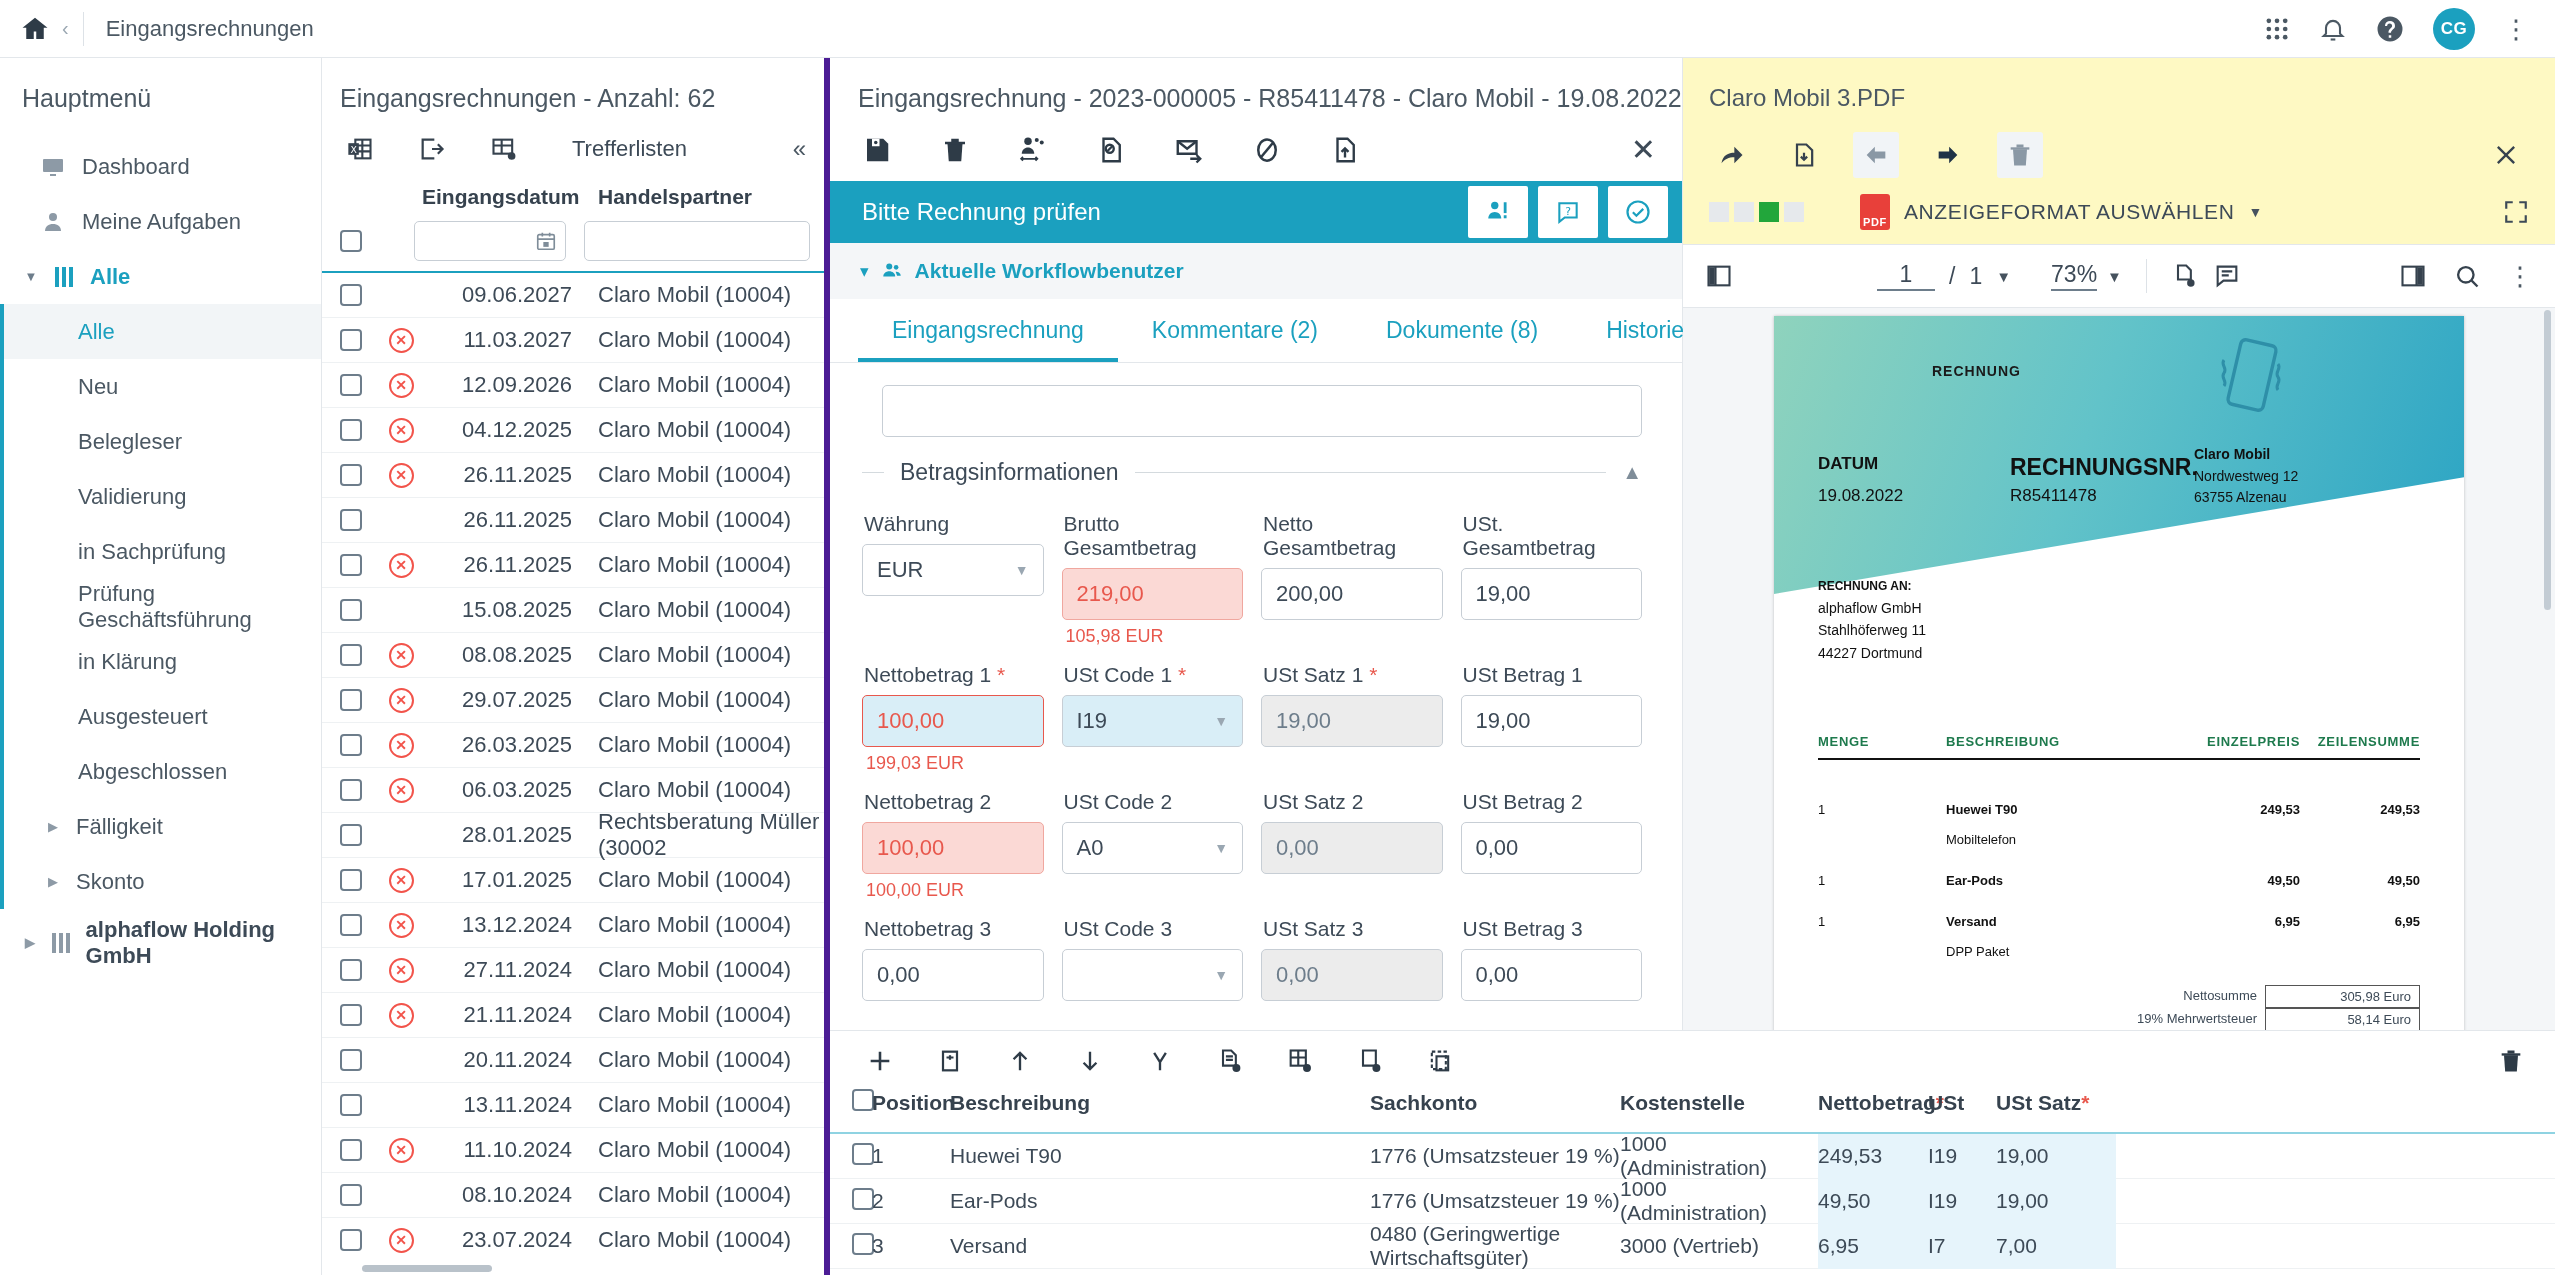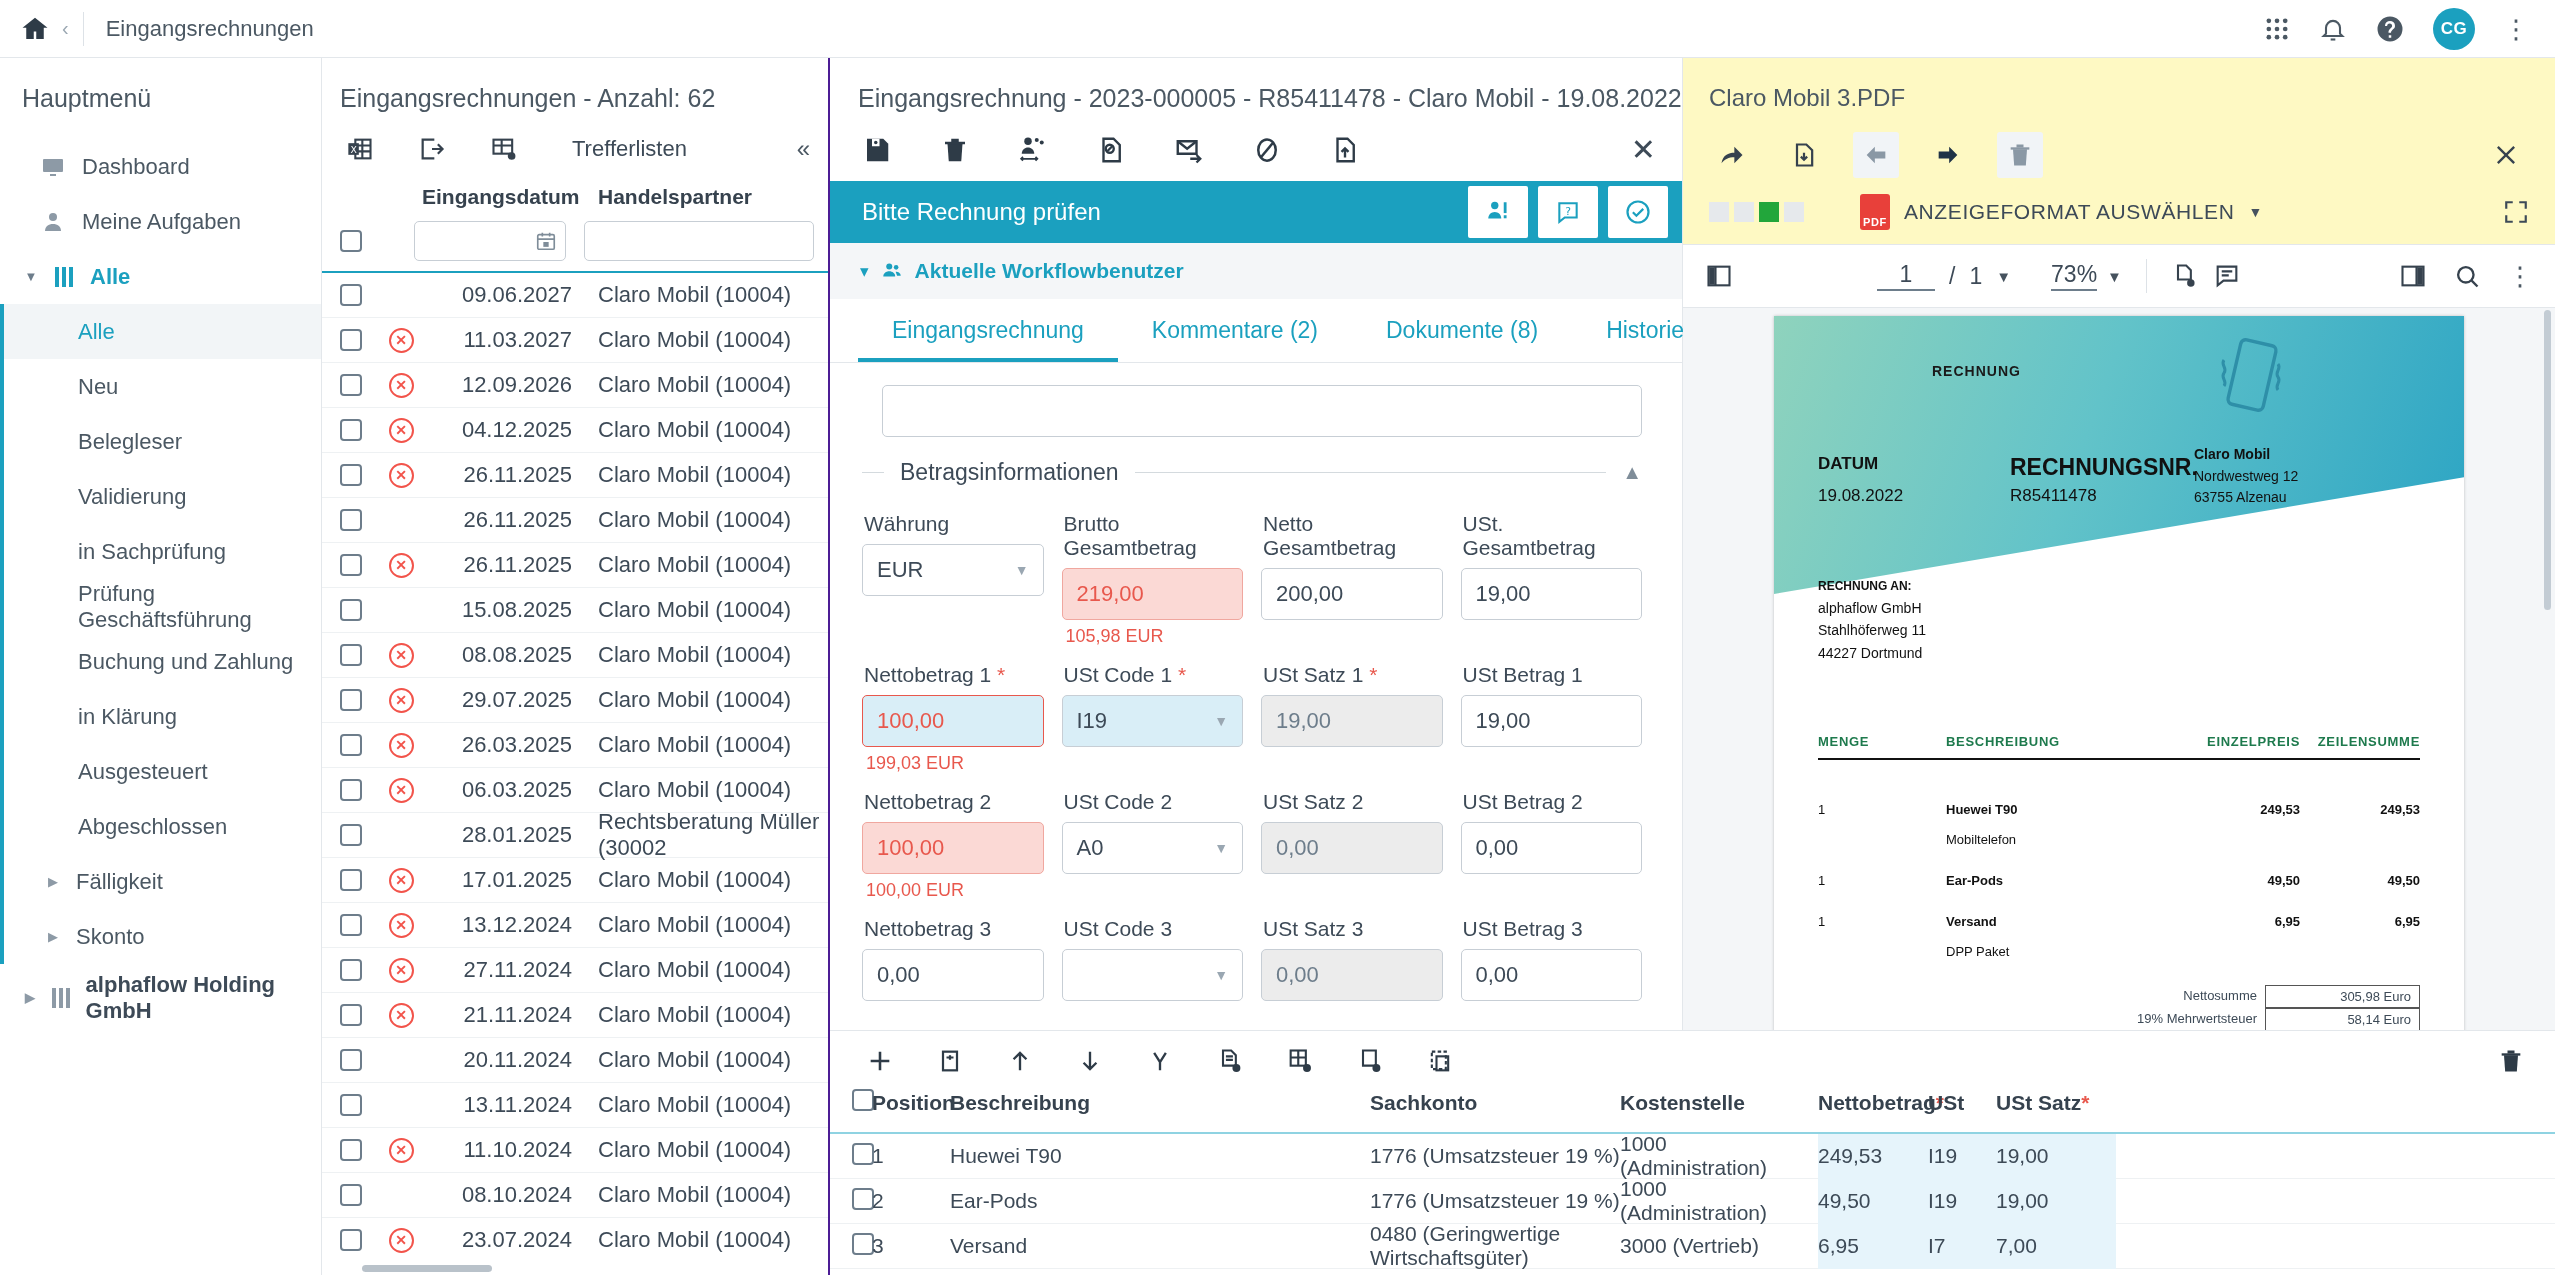--- a/index.html
+++ b/index.html
@@ -50,21 +50,21 @@
   .sub-item { height: 55px; display: flex; align-items: center; padding-left: 74px; font-size: 22px; color: #4b5863; cursor: pointer; }
   .sub-item.sel { background: #f2f5f7; color: #1ba0bf; }
   .sub-item.has-caret { padding-left: 40px; gap: 14px; }
   .bldg { display: inline-block; width: 20px; height: 20px; background: #8d9aa6;
           -webkit-mask-image: repeating-linear-gradient(90deg,#000 0 4px,transparent 4px 7px), repeating-linear-gradient(0deg,#000 0 4px,transparent 4px 7px);
           mask-image: repeating-linear-gradient(90deg,#000 0 4px,transparent 4px 7px); }
   .bldg.blue { background: #1ba0bf; }
   .side-item.holding { padding-left: 22px; gap: 12px; font-weight: 600; color: #3d4a57; margin-top: 6px; }
 
   
-  .listpanel { width: 508px; min-width: 508px; border-right: 2px solid #4c1d95; display: flex; flex-direction: column; background: #fff; }
+  .listpanel { width: 508px; min-width: 508px; border-right: 6px solid #4c1d95; display: flex; flex-direction: column; background: #fff; }
   .lp-title { font-size: 25px; color: #4b5863; padding: 26px 0 0 18px; }
   .lp-toolbar { display: flex; align-items: center; gap: 44px; padding: 22px 18px 14px 24px; }
   .lp-toolbar .tb { color: #36424e; cursor: pointer; display: flex; }
   .lp-treff { font-size: 22px; color: #3d4a57; margin-left: 10px; cursor: pointer; }
   .lp-collapse { margin-left: auto; color: #4b5863; font-size: 24px; cursor: pointer; }
   .lp-cols { display: flex; font-size: 21px; color: #36424e; font-weight: 600; padding: 8px 0 12px 0; }
   .lp-c-chk { width: 58px; }
   .lp-c-flag { width: 42px; }
   .lp-c-date { width: 150px; text-align: right; }
   .lp-c-part { flex: 1; padding-left: 26px; }
@@ -286,23 +286,20 @@
         <div class="sub-item">
             <span>Validierung</span>
           </div>
         <div class="sub-item">
             <span>in Sachprüfung</span>
           </div>
         <div class="sub-item">
             <span>Prüfung Geschäftsführung</span>
           </div>
         <div class="sub-item">
-            <span>Buchung und Zahlung</span>
-          </div>
-        <div class="sub-item">
             <span>in Klärung</span>
           </div>
         <div class="sub-item">
             <span>Ausgesteuert</span>
           </div>
         <div class="sub-item">
             <span>Abgeschlossen</span>
           </div>
         <div class="sub-item has-caret">
           <span class="caret right"></span>

